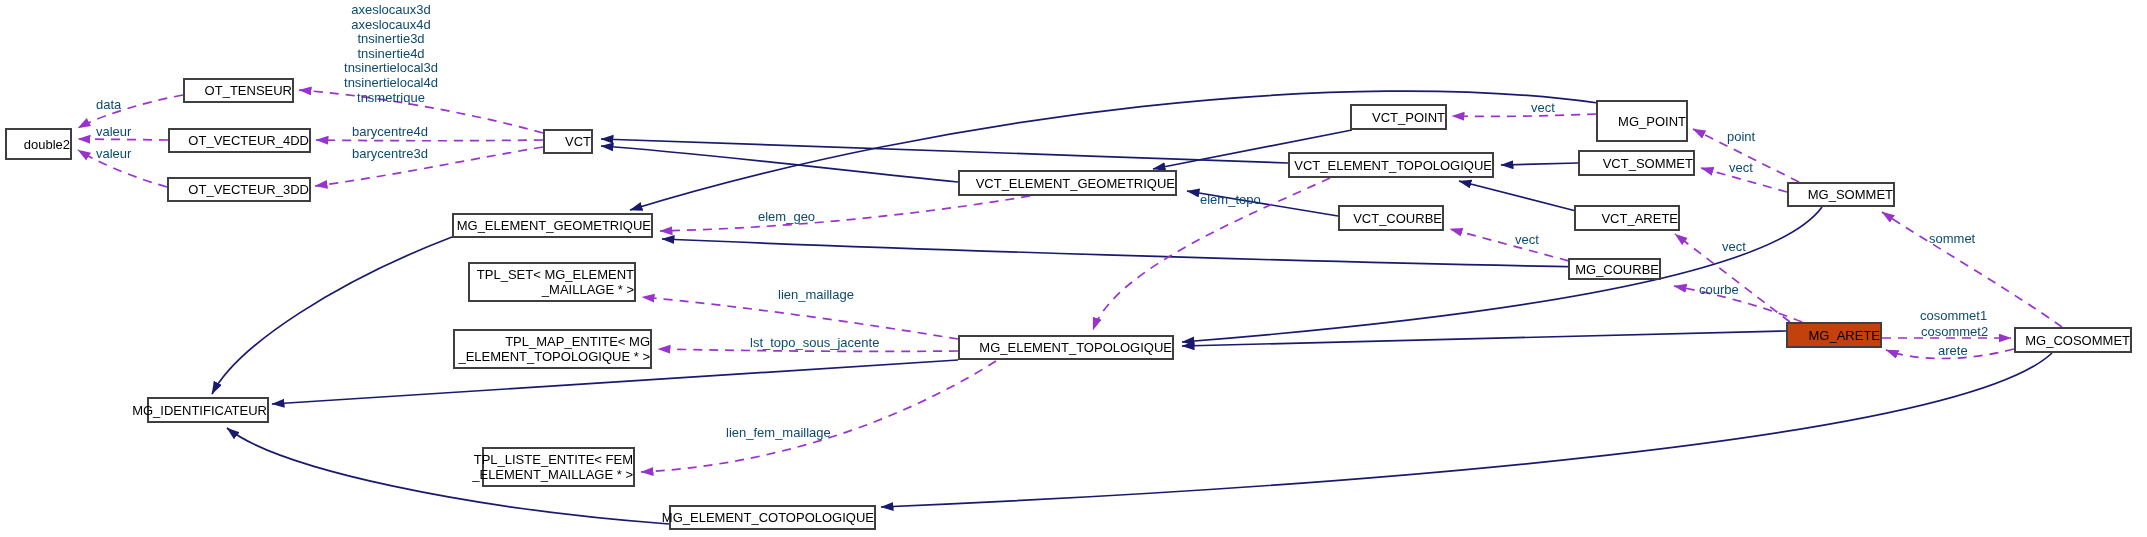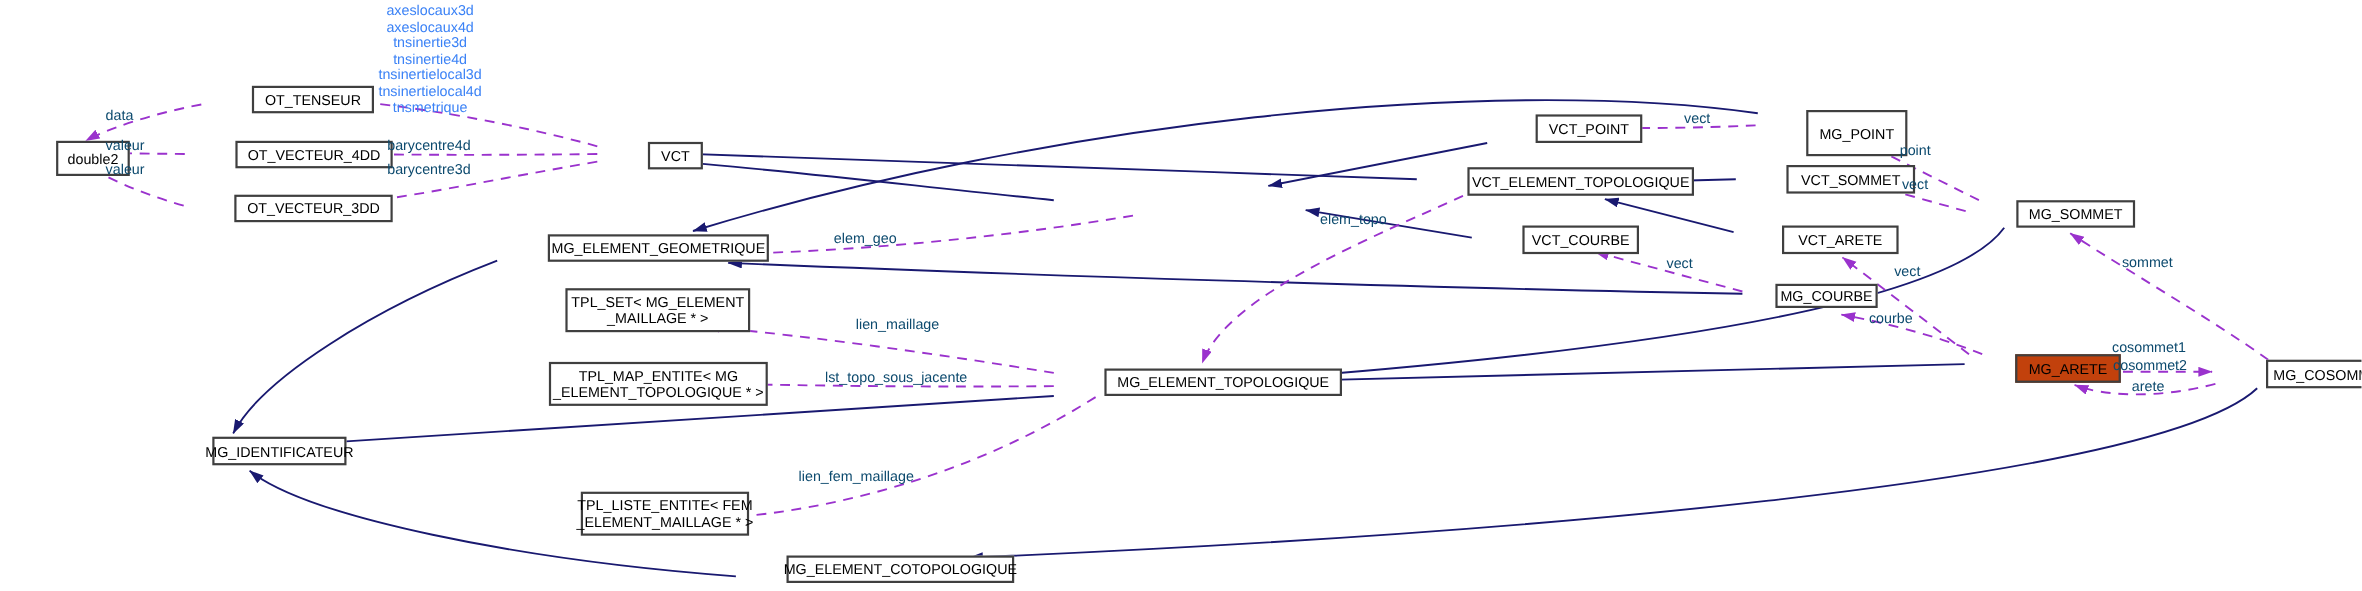--- a/index.html
+++ b/index.html
@@ -9,32 +9,31 @@
     background:#ffffff;
     font-family:"Liberation Sans","DejaVu Sans",sans-serif;
     overflow:hidden;
   }
   #edges{position:absolute;left:0;top:0;}
   .inh{fill:none;stroke:#191970;stroke-width:1.7;}
   .use{fill:none;stroke:#9a32cd;stroke-width:1.7;stroke-dasharray:9 7;}
   .node{
     position:absolute;box-sizing:border-box;
     border:2px solid #3f3f3f;background:#ffffff;color:#000;
-    display:flex;flex-direction:column;align-items:center;justify-content:center;
+    display:flex;flex-direction:column;align-items:flex-end;justify-content:center;
     font-size:13px;line-height:15px;text-align:center;white-space:nowrap;
     cursor:pointer;
-    margin-left:46px;
   }
   .node.focus{background:#c2410c;}
   .elabel{
     position:absolute;font-size:13px;color:#0c4a6e;white-space:nowrap;
   }
   .member-stack{
     position:absolute;left:318px;top:3px;width:146px;
-    font-size:13px;line-height:14.6px;text-align:center;color:#3b82f6;
+    font-size:13px;line-height:14.6px;text-align:center;color:#0c4a6e;
   }
 </style>
 </head>
 <body>
 
 <div id="canvas">
 
   <svg id="edges" width="2147" height="537" viewBox="0 0 2147 537">
     <defs>
       <marker id="arrB" markerWidth="14" markerHeight="10" refX="12.5" refY="4.5" orient="auto" markerUnits="userSpaceOnUse">
@@ -104,20 +103,23 @@
       <span>TPL_SET&lt; MG_ELEMENT</span>
       <span>_MAILLAGE * &gt;</span>
     </div>
   <div class="node" style="left:958px;top:335px;width:216px;height:25px">
       <span>MG_ELEMENT_TOPOLOGIQUE</span>
     </div>
   <div class="node" style="left:453px;top:329px;width:199px;height:40px">
       <span>TPL_MAP_ENTITE&lt; MG</span>
       <span>_ELEMENT_TOPOLOGIQUE * &gt;</span>
     </div>
+  <div class="node" style="left:958px;top:170px;width:219px;height:26px">
+      <span>VCT_ELEMENT_GEOMETRIQUE</span>
+    </div>
   <div class="node" style="left:1288px;top:152px;width:206px;height:26px">
       <span>VCT_ELEMENT_TOPOLOGIQUE</span>
     </div>
   <div class="node" style="left:1350px;top:104px;width:97px;height:26px">
       <span>VCT_POINT</span>
     </div>
   <div class="node" style="left:1596px;top:100px;width:92px;height:42px">
       <span>MG_POINT</span>
     </div>
   <div class="node" style="left:1578px;top:150px;width:117px;height:26px">

